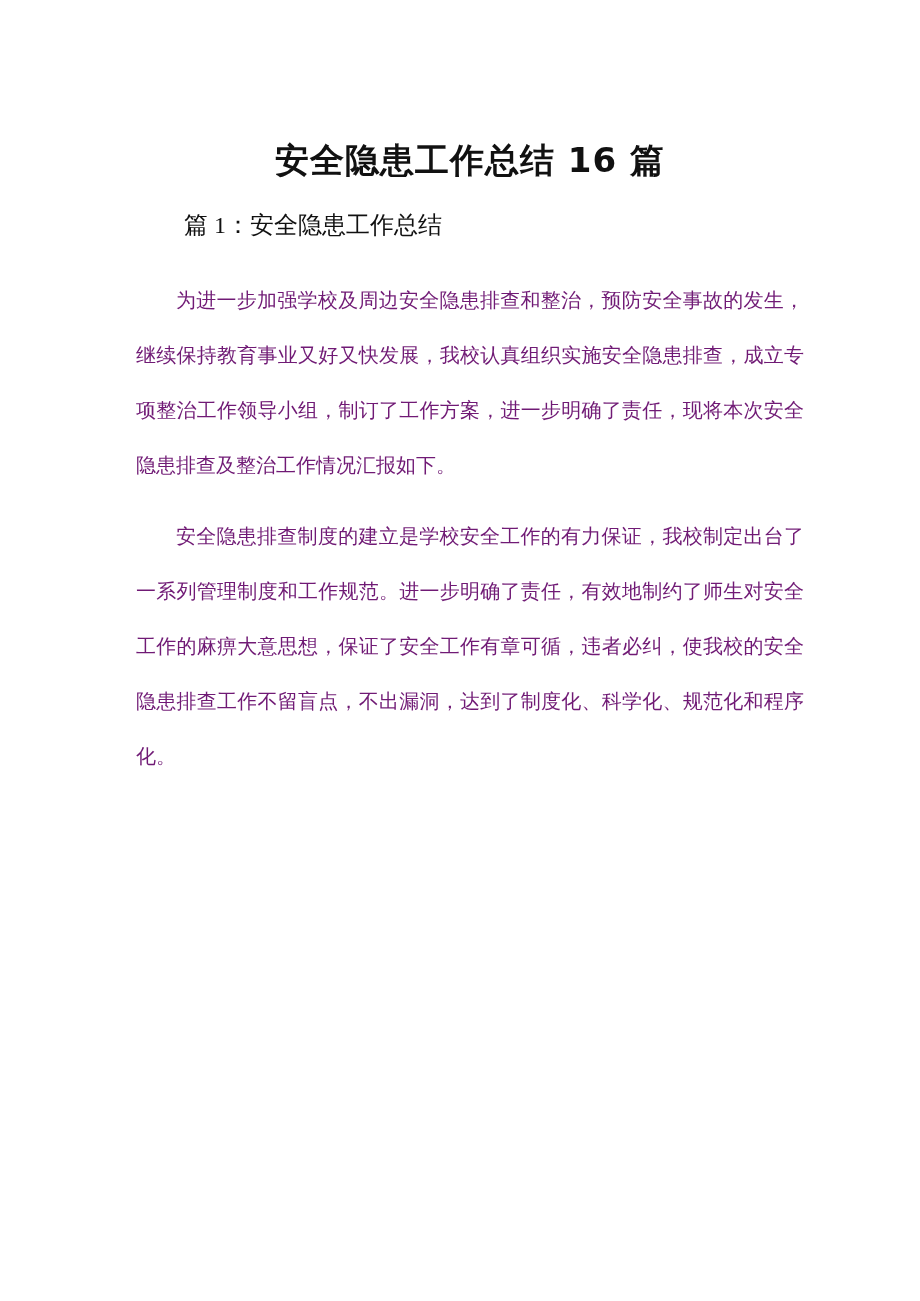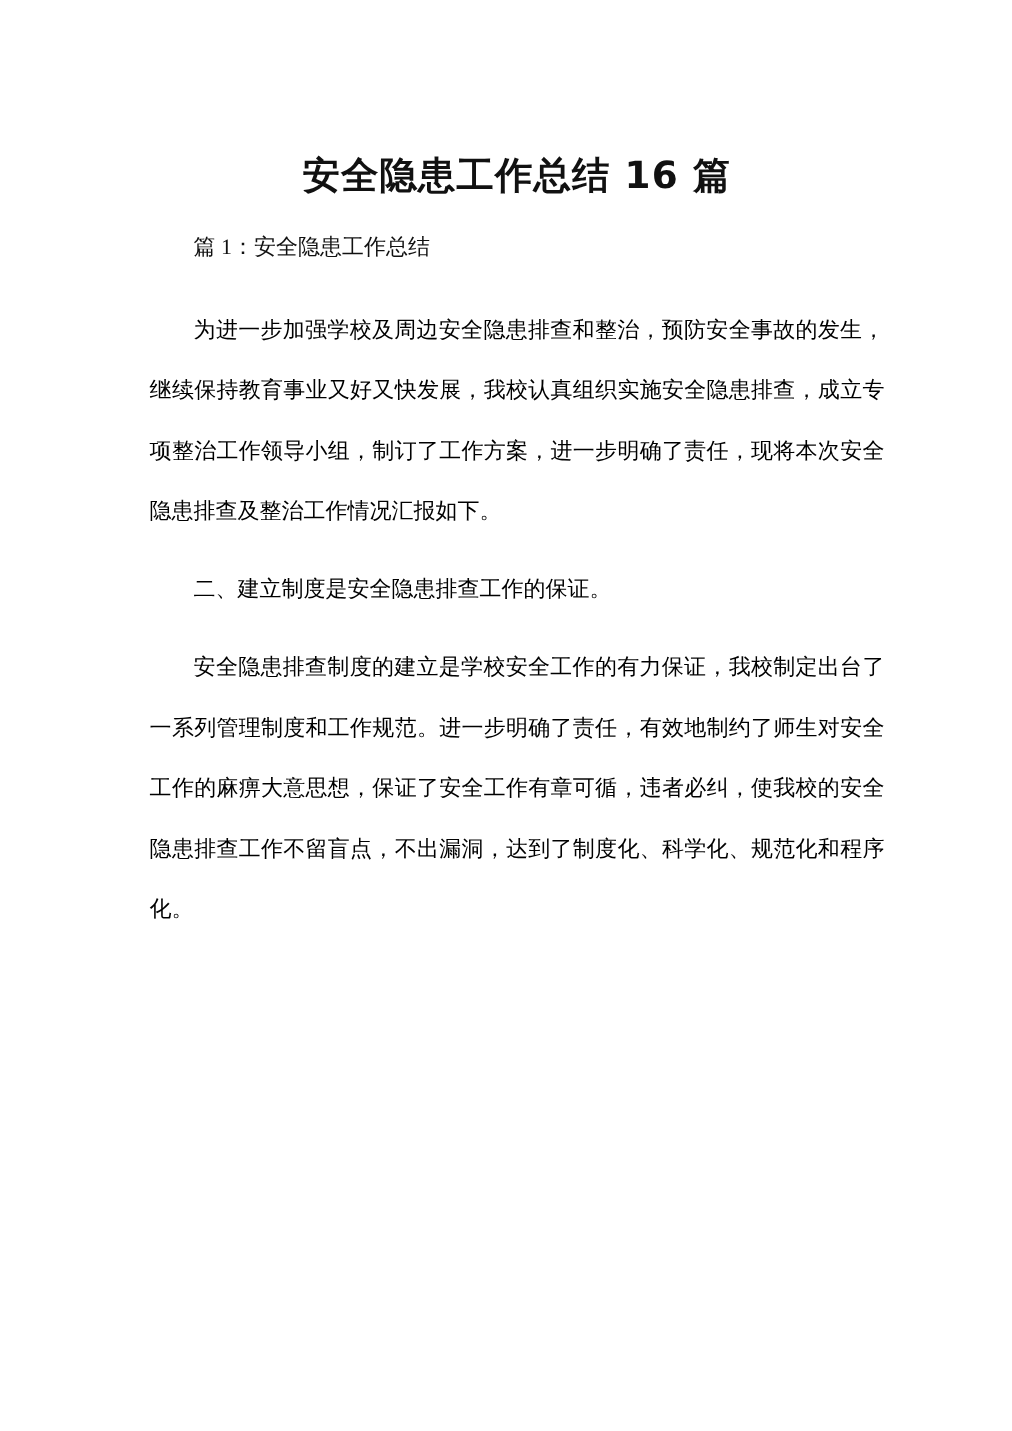--- a/index.html
+++ b/index.html
@@ -25,47 +25,46 @@
     font-size: 34px;
     font-weight: 700;
     line-height: 52px;
     text-align: center;
     margin: 0 0 12px 0;
     letter-spacing: 1px;
     color: #111111;
   }
   .subtitle {
     font-family: "Liberation Serif", "DejaVu Serif", serif;
-    font-size: 20px;
+    font-size: 24px;
     line-height: 55px;
     margin: 0 0 20px 0;
     text-indent: 2em;
     color: #111111;
   }
   .para {
     font-family: "Liberation Serif", "DejaVu Serif", serif;
     font-size: 20px;
     line-height: 55px;
     margin: 0 0 16px 0;
     text-indent: 2em;
     text-align: justify;
-    color: #000000;
+    color: #701a75;
   }
   .para:last-child {
     margin-bottom: 0;
   }
 </style>
 </head>
 <body>
 
 <div class="page">
   <h1 class="doc-title">安全隐患工作总结 16 篇</h1>
 
   <p class="subtitle">篇 1：安全隐患工作总结</p>
 
   <p class="para">为进一步加强学校及周边安全隐患排查和整治，预防安全事故的发生，继续保持教育事业又好又快发展，我校认真组织实施安全隐患排查，成立专项整治工作领导小组，制订了工作方案，进一步明确了责任，现将本次安全隐患排查及整治工作情况汇报如下。</p>
 
 
 
-  <p class="para">二、建立制度是安全隐患排查工作的保证。</p>
 
   <p class="para">安全隐患排查制度的建立是学校安全工作的有力保证，我校制定出台了一系列管理制度和工作规范。进一步明确了责任，有效地制约了师生对安全工作的麻痹大意思想，保证了安全工作有章可循，违者必纠，使我校的安全隐患排查工作不留盲点，不出漏洞，达到了制度化、科学化、规范化和程序化。</p>
 </div>
 
 </body></html>

